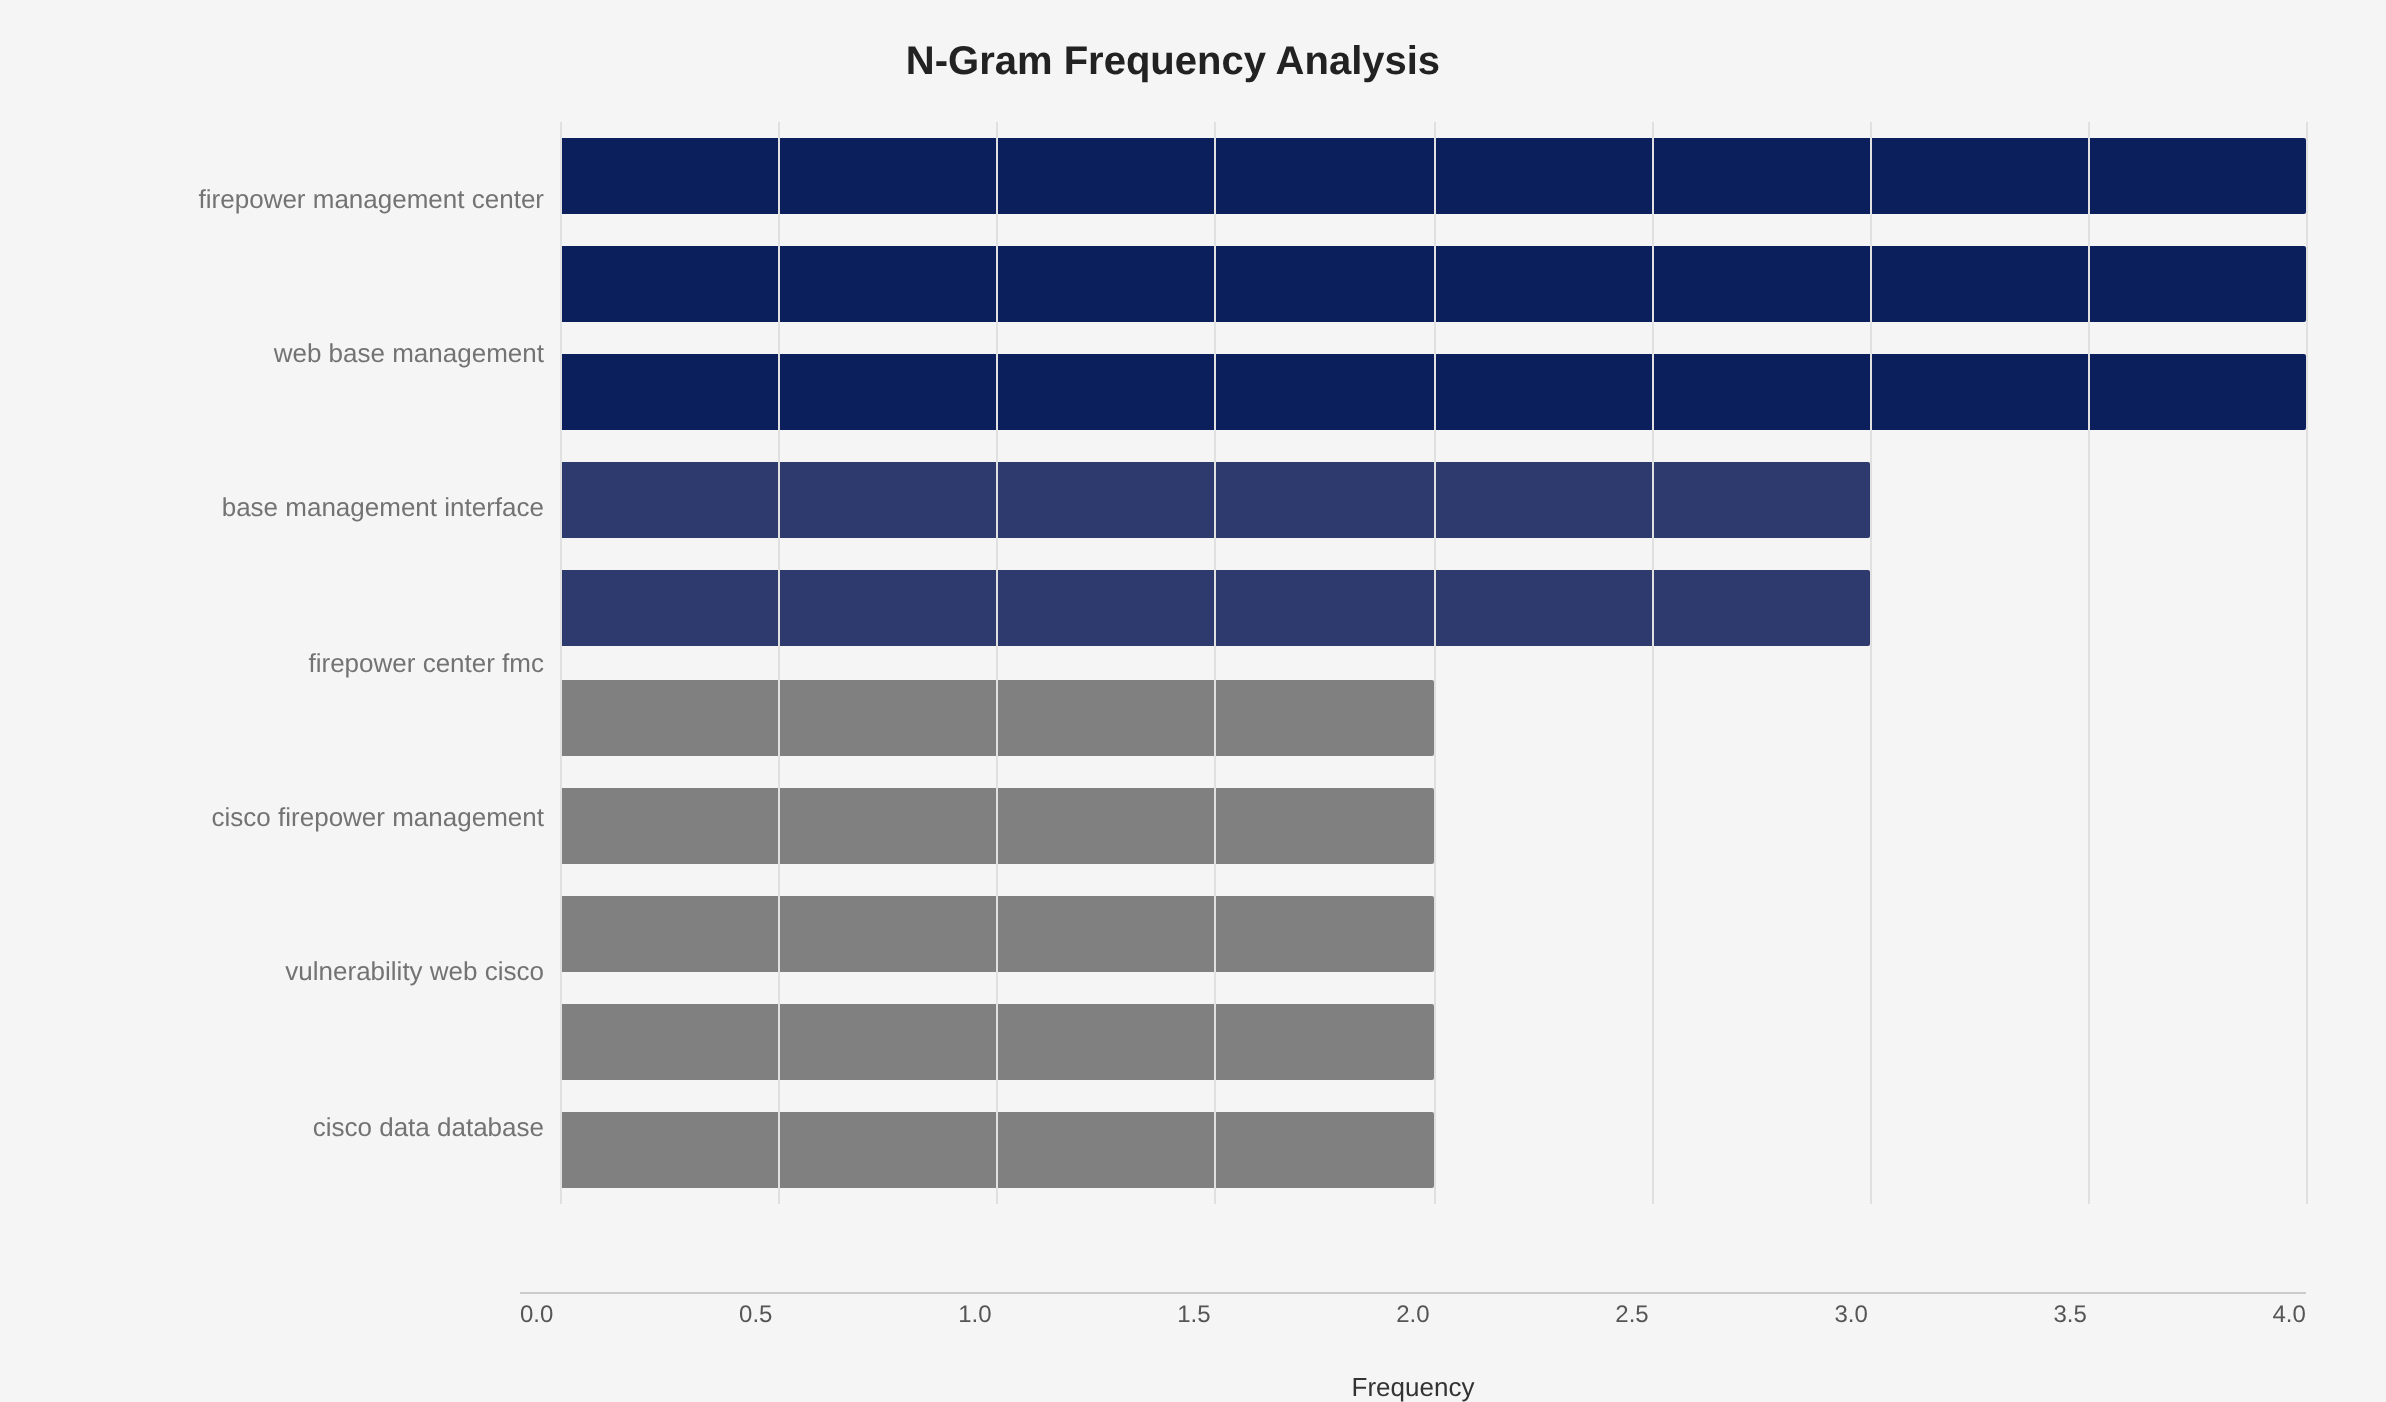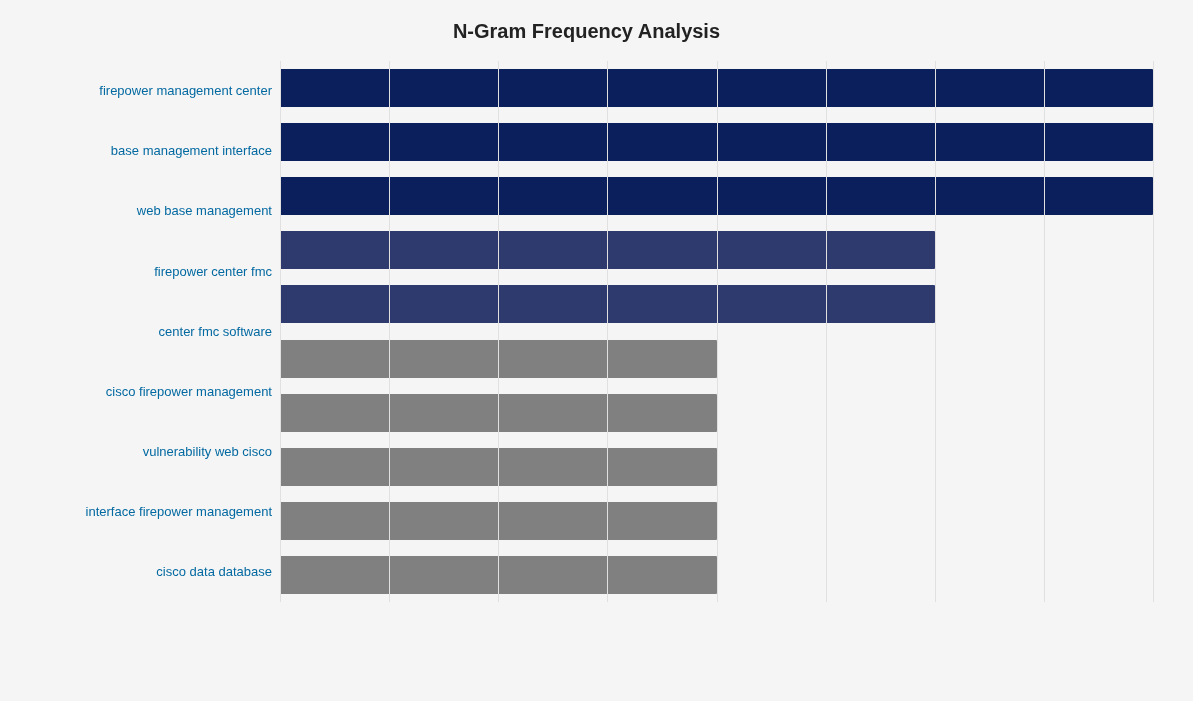--- a/index.html
+++ b/index.html
@@ -35,21 +35,21 @@
     .y-labels {
       display: flex;
       flex-direction: column;
       justify-content: space-around;
       width: 260px;
       flex-shrink: 0;
       padding-right: 8px;
     }
     .y-label {
       font-size: 13px;
-      color: #0369a1;
+      color: #737373;
       text-align: left;
       line-height: 1.2;
       display: flex;
       align-items: center;
       justify-content: flex-end;
       height: 54px;
     }
     .bars-section {
       flex: 1;
       position: relative;
@@ -118,27 +118,25 @@
     }
   </style>
 </head>
 <body>
 
 <div class="chart-container">
   <div class="chart-title">N-Gram Frequency Analysis</div>
   <div class="chart-area">
     <div class="y-labels" id="y-labels">
         <div class="y-label">firepower management center</div>
+        <div class="y-label">web base management</div>
         <div class="y-label">base management interface</div>
-        <div class="y-label">web base management</div>
         <div class="y-label">firepower center fmc</div>
-        <div class="y-label">center fmc software</div>
         <div class="y-label">cisco firepower management</div>
         <div class="y-label">vulnerability web cisco</div>
-        <div class="y-label">interface firepower management</div>
         <div class="y-label">cisco data database</div>
       </div>
     <div class="bars-section" id="bars-section">
       <div class="grid-lines" id="grid-lines">
           <div class="grid-line" style="left: 0%;"></div>
           <div class="grid-line" style="left: 12.5%;"></div>
           <div class="grid-line" style="left: 25%;"></div>
           <div class="grid-line" style="left: 37.5%;"></div>
           <div class="grid-line" style="left: 50%;"></div>
           <div class="grid-line" style="left: 62.5%;"></div>
@@ -171,13 +169,28 @@
           <div class="bar" style="width: 50%; background-color: rgb(128, 128, 128);"></div>
         </div>
         <div class="bar-row">
           <div class="bar" style="width: 50%; background-color: rgb(128, 128, 128);"></div>
         </div>
         <div class="bar-row">
           <div class="bar" style="width: 50%; background-color: rgb(128, 128, 128);"></div>
         </div>
       </div>
   </div>
+  <div class="x-axis-area">
+    <div class="x-axis-line"></div>
+    <div class="x-ticks" id="x-ticks">
+        <span class="x-tick">0.0</span>
+        <span class="x-tick">0.5</span>
+        <span class="x-tick">1.0</span>
+        <span class="x-tick">1.5</span>
+        <span class="x-tick">2.0</span>
+        <span class="x-tick">2.5</span>
+        <span class="x-tick">3.0</span>
+        <span class="x-tick">3.5</span>
+        <span class="x-tick">4.0</span>
+      </div>
+    <div class="x-axis-label">Frequency</div>
+  </div>
 </div>
 
 </body></html>

